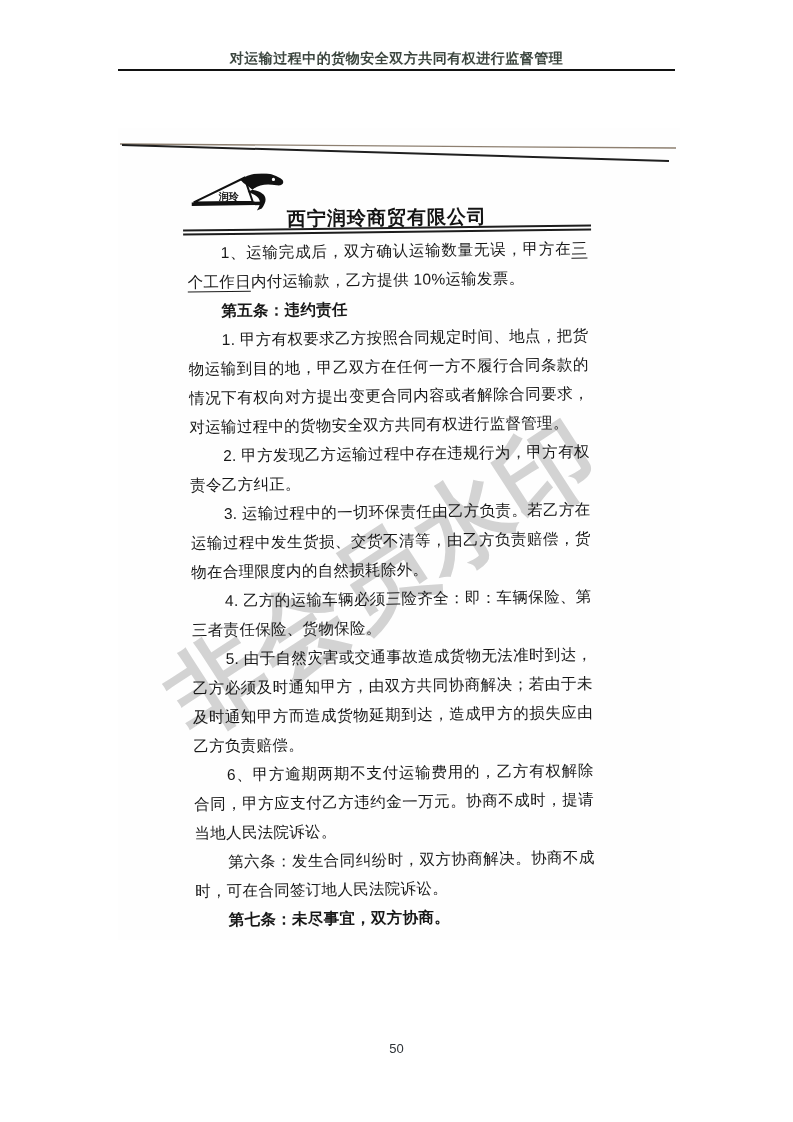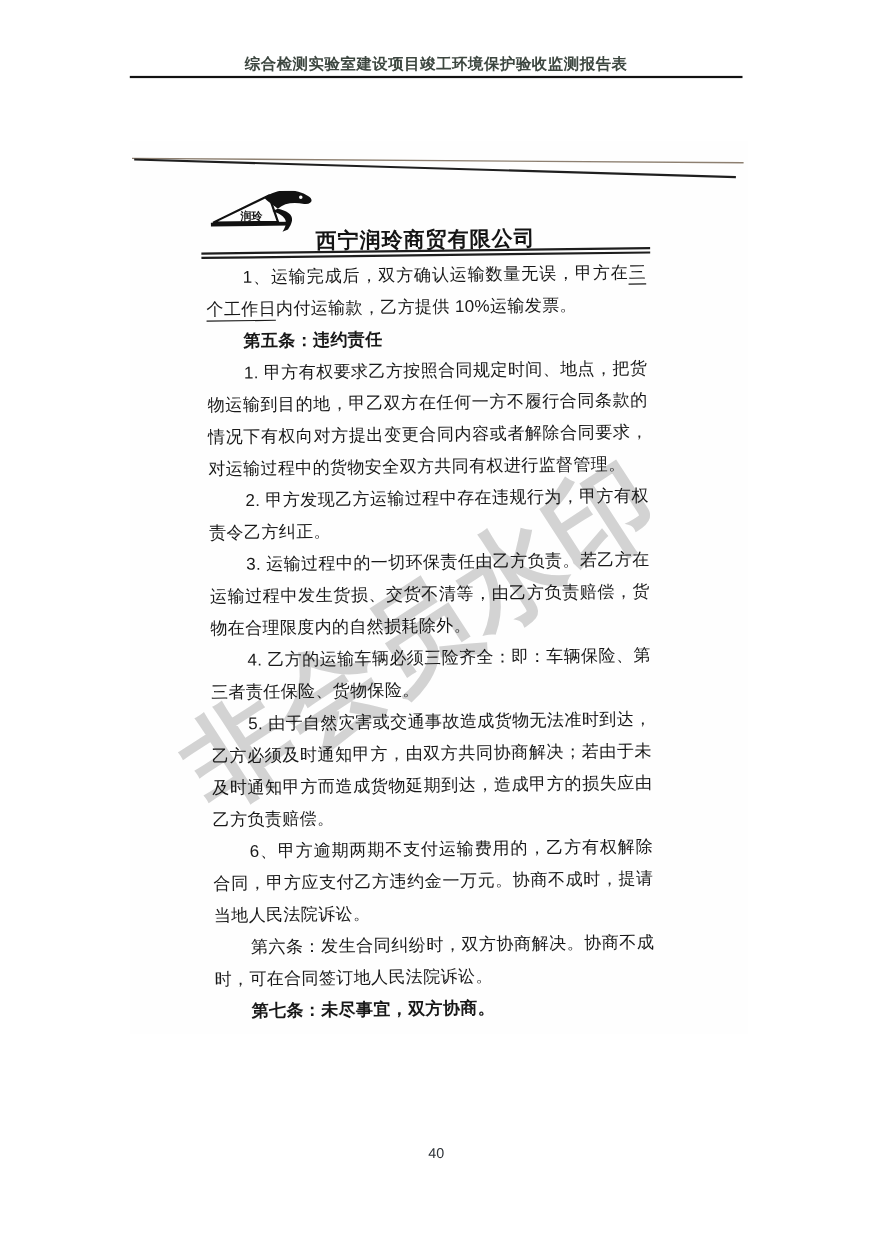--- a/index.html
+++ b/index.html
@@ -78,21 +78,21 @@
     text-justify: inter-ideograph;
   }
   .contract-body p { margin: 0; text-indent: 2.15em; }
   .clause-title { font-weight: 800; }
   .clause-label { font-weight: 400; }
   .u-days { border-bottom: 1.5px solid #1b1b1b; padding-bottom: 1px; }
 </style>
 </head>
 <body>
 
-<div class="report-header-title">综合检测实验室建设项目竣工环境保护验收监测报告表</div>
+<div class="report-header-title">对运输过程中的货物安全双方共同有权进行监督管理</div>
 <div class="report-header-rule"></div>
 
 <div class="scanned-page">
 
   <svg class="scan-edge-svg" width="562" height="40" viewBox="0 0 562 40">
     <line x1="2" y1="16" x2="558" y2="20" stroke="#7a6a58" stroke-width="1.3" opacity="0.85"></line>
     <line x1="4" y1="17" x2="551" y2="33" stroke="#1f1f1f" stroke-width="2"></line>
   </svg>
 
   <div class="watermark">非会员水印</div>
@@ -135,13 +135,13 @@
       <p>6、甲方逾期两期不支付运输费用的，乙方有权解除合同，甲方应支付乙方违约金一万元。协商不成时，提请当地人民法院诉讼。</p>
 
       <p><span class="clause-label">第六条：</span><span>发生合同纠纷时，双方协商解决。协商不成时，可在合同签订地人民法院诉讼。</span></p>
 
       <p class="clause-title">第七条：未尽事宜，双方协商。</p>
     </div>
 
   </div>
 </div>
 
-<div class="report-page-number">40</div>
+<div class="report-page-number">50</div>
 
 </body></html>

